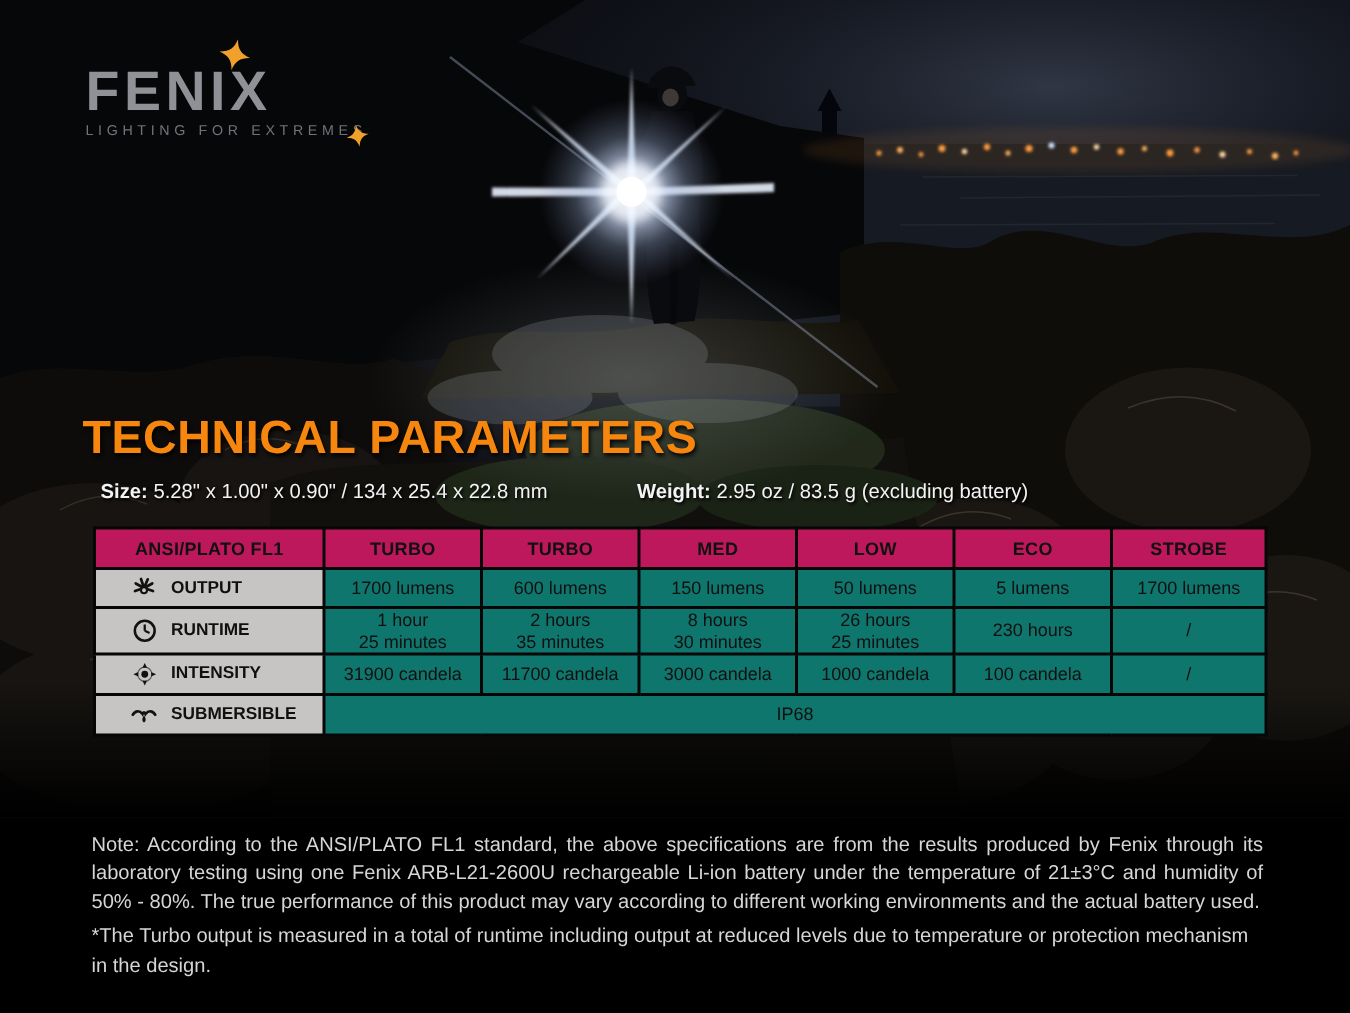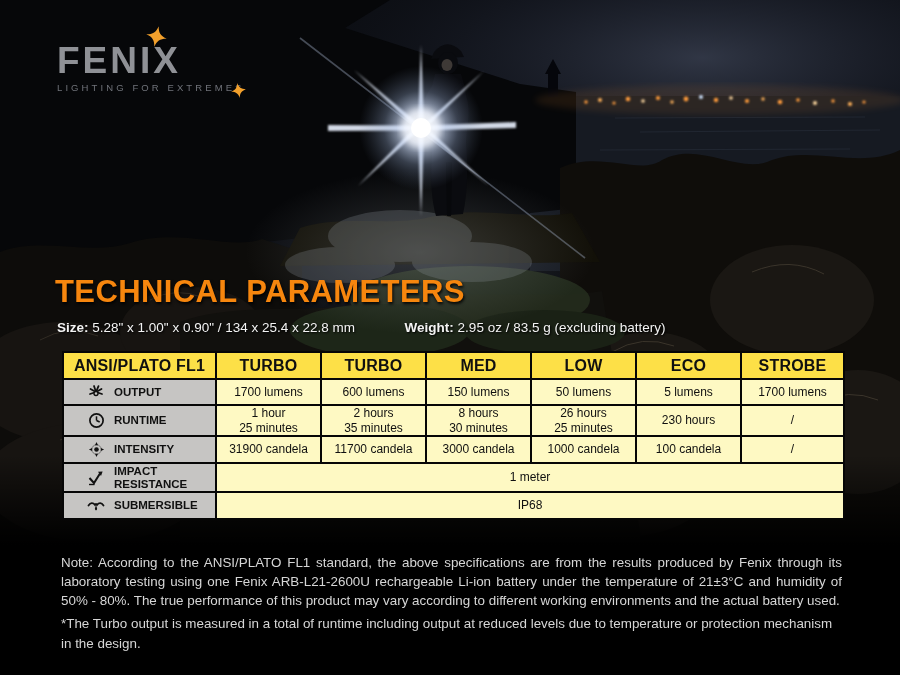--- a/index.html
+++ b/index.html
@@ -14,29 +14,29 @@
   .logo .tag{font-size:9.5px;letter-spacing:3.1px;color:#70737a;margin-top:3px;}
   .spark{position:absolute;}
   .spark1{left:146px;top:26px;transform:rotate(12deg);}
   .spark2{left:231px;top:83px;transform:rotate(-10deg);}
 
   
   .heading{position:absolute;left:55px;top:274px;font-size:31px;font-weight:700;
            color:#f6860e;letter-spacing:.4px;text-shadow:1px 2px 3px rgba(0,0,0,.9);}
   .specs{position:absolute;left:57px;top:320px;font-size:13.5px;color:#f3f3f3;
          text-shadow:1px 1px 2px #000;white-space:nowrap;}
-  .specs b{font-weight:700;}
+  .specs b{font-weight:700;margin-left:10px;}
   .specs .gap{display:inline-block;width:42px;}
 
   
   .paramTable{position:absolute;left:62px;top:351px;width:781px;border-collapse:collapse;
               table-layout:fixed;color:#101010;}
   .paramTable th,.paramTable td{border:2px solid #060606;text-align:center;vertical-align:middle;padding:0;}
-  .paramTable thead th{background:#fde047;font-size:16px;font-weight:700;height:25px;letter-spacing:.2px;}
-  .paramTable tbody td{background:#fef9c3;font-size:12px;white-space:pre-line;line-height:1.18;margin-left:24px;}
+  .paramTable thead th{background:#be185d;font-size:12px;font-weight:700;height:25px;letter-spacing:.2px;}
+  .paramTable tbody td{background:#0f766e;font-size:12px;white-space:pre-line;line-height:1.18;margin-left:24px;}
   .paramTable tbody th{background:#c6c5c3;}
   .r-out td,.r-out th{height:24px;}
   .r-run td,.r-run th{height:29px;}
   .r-dis td,.r-dis th{height:25px;}
   .r-int td,.r-int th{height:25px;}
   .r-imp td,.r-imp th{height:27px;}
   .r-sub td,.r-sub th{height:25px;}
   .rowlabel .wrap{display:flex;align-items:center;gap:8px;padding-left:22px;}
   .rowlabel .ic{flex:0 0 20px;display:flex;justify-content:center;}
   .rowlabel .lbl{font-size:11.5px;font-weight:700;text-align:left;white-space:pre-line;line-height:1.05;}
@@ -301,36 +301,20 @@
               <span class="lbl">INTENSITY</span>
             </span>
         </th>
         <td>31900 candela</td>
         <td>11700 candela</td>
         <td>3000 candela</td>
         <td>1000 candela</td>
         <td>100 candela</td>
         <td>/</td>
       </tr>
-      <tr class="r-imp">
-        <th class="rowlabel">
-          <span class="wrap">
-              <span class="ic">
-            <svg width="18" height="18" viewBox="0 0 18 18">
-                  <path d="M2.5,9 L7,14 L13,4.5" fill="none" stroke="#111" stroke-width="2"></path>
-            <polygon points="11,2.8 15.6,2.6 14,7" fill="#111"></polygon>
-                  <line x1="2" y1="15.5" x2="7.5" y2="15.5" stroke="#111" stroke-width="1.4"></line>
-                </svg>
-          </span>
-              <span class="lbl">IMPACT
-RESISTANCE</span>
-            </span>
-        </th>
-        <td colspan="6">1 meter</td>
-      </tr>
       <tr class="r-sub">
         <th class="rowlabel">
           <span class="wrap">
               <span class="ic">
             <svg width="18" height="18" viewBox="0 0 18 18">
                   <path d="M1.5,8.5 C3.5,5.5 6,5.5 8,8 C8.5,6.5 9.5,6.5 10,8 C12,5.5 14.5,5.5 16.5,8.5" fill="none" stroke="#111" stroke-width="1.8" stroke-linecap="round"></path>
             <path d="M9,9 C10.5,11 10.5,12.8 9,13.6 C7.5,12.8 7.5,11 9,9 Z" fill="#111"></path>
                 </svg>
           </span>
               <span class="lbl">SUBMERSIBLE</span>

